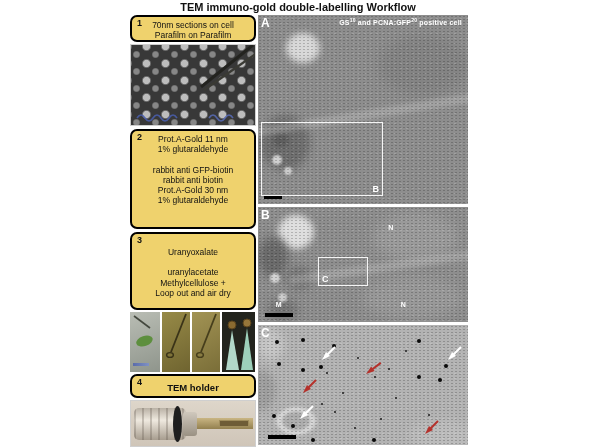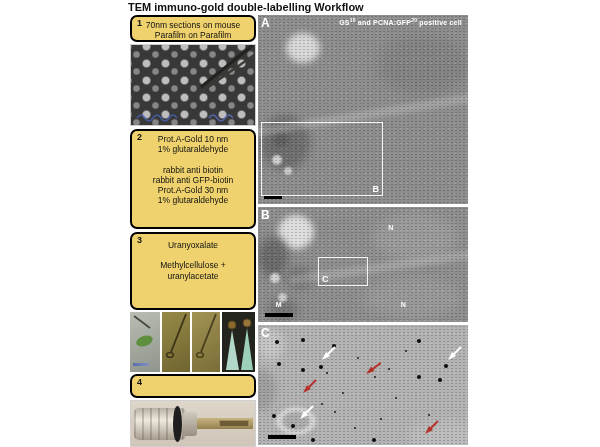--- a/index.html
+++ b/index.html
@@ -2,34 +2,34 @@
 <html><head>
 <meta charset="utf-8">
 <style>
   html,body{margin:0;padding:0;background:#ffffff;}
   .canvas{position:relative;width:600px;height:447px;background:#ffffff;overflow:hidden;
           font-family:"Liberation Sans", sans-serif;}
   .abs{position:absolute;}
 
   
   .fig-title{position:absolute;left:128px;top:1px;width:340px;height:13px;
-             font-size:11px;font-weight:bold;color:#111;}
+             font-size:11px;font-weight:bold;color:#111;text-align:center;}
 
   
   .ybox{position:absolute;left:130px;width:122px;background:#efd26d;border:2px solid #000;
         border-radius:7px;box-sizing:content-box;}
   .ybox .num{position:absolute;top:1px;left:5px;font-size:9px;font-weight:bold;color:#111;}
   .ybox .lines{padding-top:3px;text-align:center;color:#111;}
   .ybox .bl{font-size:8.5px;line-height:10.2px;white-space:nowrap;}
   #box1{top:15px;height:23px;}
   #box2{top:129px;height:96px;}
   #box3{top:232px;height:74px;}
   #box4{top:374px;height:20px;}
   #box4 .bl{line-height:18px;font-size:9.5px;font-weight:bold;}
-  #box3 .lines{padding-top:6px;}
+  #box3 .lines{padding-top:13px;}
 
   
   .photo{position:absolute;left:130px;width:126px;overflow:hidden;border:1px solid #cfcfcf;
          box-sizing:border-box;}
   #photo-grid{top:44px;height:82px;background-color:#383838;
      background-image:
        radial-gradient(circle, #bdbdbd 0 3.2px, rgba(160,160,160,.5) 4px, transparent 5px),
        radial-gradient(circle, rgba(200,200,200,.55) 0 2.6px, transparent 4px);
      background-size:19px 17px, 19px 17px;
      background-position:6px 10px, 15px 18px;}
@@ -86,56 +86,57 @@
 </head>
 <body>
 
 <div class="canvas">
 
   <div class="fig-title">TEM immuno-gold double-labelling Workflow</div>
 
   <div class="ybox" id="box1">
     <span class="num">1</span>
     <div class="lines">
-        <div class="bl">70nm sections on mouse</div>
+        <div class="bl">70nm sections on cell</div>
         <div class="bl">Parafilm on Parafilm</div>
       </div>
   </div>
 
   <div class="photo" id="photo-grid">
     <svg class="abs" style="left:0;top:0;" width="126" height="80">
       <line x1="122" y1="0" x2="70" y2="42" stroke="#23231f" stroke-width="3"></line>
       <line x1="126" y1="8" x2="73" y2="45" stroke="#3a3a34" stroke-width="2.4"></line>
     </svg>
     <svg class="abs" style="left:0;bottom:2px;" width="126" height="14">
       <path d="M6,9 q4,-6 8,0 t8,0 t8,0 t8,0 t8,0" stroke="#4a5fb0" stroke-width="1.6" fill="none" opacity="0.85"></path>
       <path d="M78,9 q4,-6 8,0 t8,0 t8,0" stroke="#5a6fc0" stroke-width="1.6" fill="none" opacity="0.8"></path>
     </svg>
   </div>
 
   <div class="ybox" id="box2">
     <span class="num">2</span>
     <div class="lines">
-        <div class="bl">Prot.A-Gold 10 nm</div>
+        <div class="bl">Prot.A-Gold 11 nm</div>
         <div class="bl">1% glutaraldehyde</div>
         <div class="bl">&nbsp;</div>
+        <div class="bl">rabbit anti GFP-biotin</div>
         <div class="bl">rabbit anti biotin</div>
-        <div class="bl">rabbit anti GFP-biotin</div>
         <div class="bl">Prot.A-Gold 30 nm</div>
         <div class="bl">1% glutaraldehyde</div>
       </div>
   </div>
 
   <div class="ybox" id="box3">
     <span class="num">3</span>
     <div class="lines">
         <div class="bl">Uranyoxalate</div>
         <div class="bl">&nbsp;</div>
+        <div class="bl">uranylacetate</div>
         <div class="bl">Methylcellulose +</div>
-        <div class="bl">uranylacetate</div>
+        <div class="bl">Loop out and air dry</div>
       </div>
   </div>
 
   <div class="strip">
     <div class="sp" id="sp1">
       <div class="droplet"></div>
       <svg class="abs" style="left:0;top:0;" width="30" height="30">
         <line x1="4" y1="4" x2="20" y2="16" stroke="#44483e" stroke-width="1.6"></line>
       </svg>
       <div class="bluemark"></div>
@@ -157,20 +158,23 @@
         <polygon points="10,18 4,58 17,58" fill="#bfe8d8" opacity="0.92"></polygon>
         <polygon points="25,16 19,58 31,58" fill="#a8e0c8" opacity="0.92"></polygon>
         <circle cx="10" cy="13" r="4" fill="#8a6a30" stroke="#5a431c" stroke-width="1"></circle>
         <circle cx="25" cy="11" r="4" fill="#96763a" stroke="#5a431c" stroke-width="1"></circle>
       </svg>
     </div>
   </div>
 
   <div class="ybox" id="box4">
     <span class="num">4</span>
+    <div class="lines">
+        <div class="bl">TEM holder</div>
+      </div>
   </div>
 
   <div class="photo" id="photo-holder">
     <div class="barrel"></div>
     <div class="ridges"></div>
     <div class="oring"></div>
     <div class="collar"></div>
     <div class="shaft"></div>
     <div class="slot"></div>
   </div>

